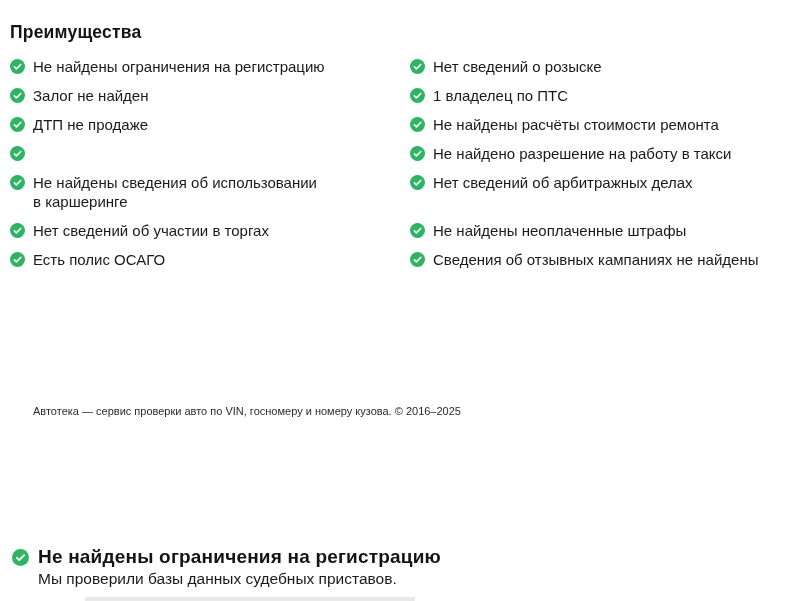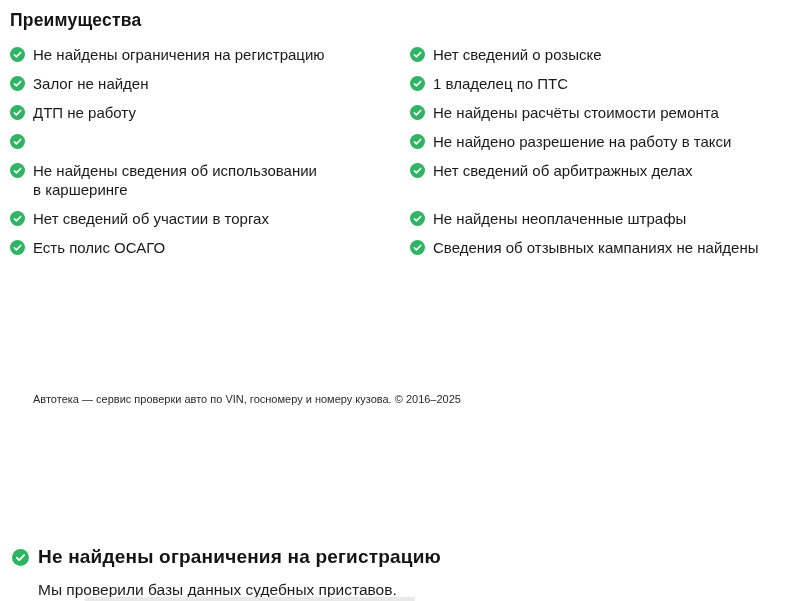--- a/index.html
+++ b/index.html
@@ -4,21 +4,21 @@
 <style>
   html, body { margin: 0; padding: 0; }
   body {
     width: 801px; height: 601px;
     background: #ffffff;
     font-family: "Liberation Sans", sans-serif;
     color: #1a1a1a;
     position: relative;
     overflow: hidden;
   }
-  .wrap { padding: 8px 0 0 10px; }
+  .wrap { padding: 8px 0 0 10px; margin-top: 12px; }
 
   .page-title {
     font-size: 17.5px;
     font-weight: 700;
     line-height: 24px;
     letter-spacing: 0.2px;
     margin: 0;
     color: #141414;
   }
 
@@ -68,21 +68,21 @@
     font-size: 19px;
     font-weight: 700;
     line-height: 24px;
     letter-spacing: 0.2px;
     color: #141414;
     margin: 0;
   }
   .detail-desc {
     font-size: 15.5px;
     line-height: 19px;
-    margin-top: 11px;
+    margin-top: 0;
     color: #1a1a1a;
   }
 
   .clipped-bar {
     position: absolute;
     left: 85px;
     bottom: 0;
     width: 330px;
     height: 4px;
     background: #e9e9e9;
@@ -124,21 +124,21 @@
             <path d="M4.6 8.3l2.2 2.2 4.6-4.7" stroke="#fff" stroke-width="1.7" fill="none" stroke-linecap="round" stroke-linejoin="round"></path>
           </svg></span>
       <span class="txt">1 владелец по ПТС</span>
     </div>
 
     <div class="cell left">
       <span class="check-icon"><svg viewBox="0 0 16 16" width="15" height="15">
             <circle cx="8" cy="8" r="8" fill="#2eb462"></circle>
             <path d="M4.6 8.3l2.2 2.2 4.6-4.7" stroke="#fff" stroke-width="1.7" fill="none" stroke-linecap="round" stroke-linejoin="round"></path>
           </svg></span>
-      <span class="txt">ДТП не работу</span>
+      <span class="txt">ДТП не продаже</span>
     </div>
     <div class="cell right">
       <span class="check-icon"><svg viewBox="0 0 16 16" width="15" height="15">
             <circle cx="8" cy="8" r="8" fill="#2eb462"></circle>
             <path d="M4.6 8.3l2.2 2.2 4.6-4.7" stroke="#fff" stroke-width="1.7" fill="none" stroke-linecap="round" stroke-linejoin="round"></path>
           </svg></span>
       <span class="txt">Не найдены расчёты стоимости ремонта</span>
     </div>
 
     <div class="cell left">

